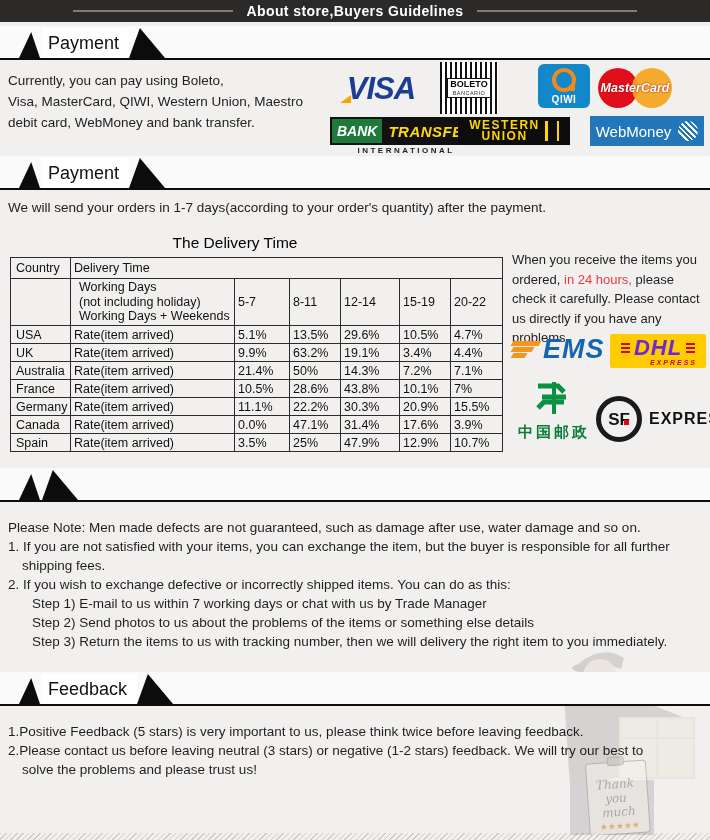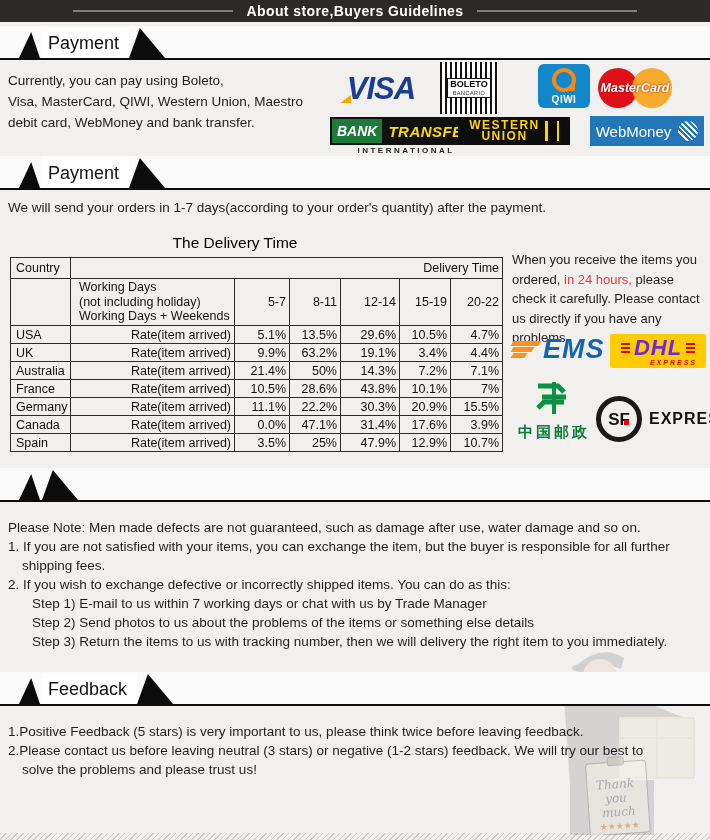--- a/index.html
+++ b/index.html
@@ -69,21 +69,21 @@
            display:flex;align-items:center;justify-content:center;gap:7px;}
   .wm-text{color:#fff;font-size:15px;}
   .wm-globe{width:20px;height:20px;border-radius:50%;background:#fff;
             background-image:repeating-linear-gradient(45deg,#2376b7 0 2px,transparent 2px 4px);}
 
   
   .ship-intro{position:absolute;left:8px;top:200px;font-size:13.5px;color:#222;}
   .tbl-title{position:absolute;left:10px;top:234px;width:450px;text-align:center;font-size:15.5px;color:#000;}
   table.delivery{position:absolute;left:10px;top:257px;border-collapse:collapse;table-layout:fixed;
                  width:492px;font-size:12.5px;color:#111;background:transparent;}
-  table.delivery td{border:1px solid #2b2b2b;padding:0 3px;height:17px;text-align:right;overflow:hidden;}
+  table.delivery td{border:1px solid #2b2b2b;padding:0 3px;height:17px;text-align:left;overflow:hidden;}
   table.delivery td.c-country{text-align:left;padding-left:5px;}
   table.delivery tr.h1 td{height:20px;}
   table.delivery tr.h2 td{height:46px;margin-top:48px;}
   .wd-cell{text-align:left !important;padding-left:8px !important;line-height:14.5px;}
 
   .side-note{position:absolute;left:512px;top:250px;width:198px;font-size:13px;line-height:19.5px;color:#222;}
   .red{color:#e8393f;}
 
   .logo-ems{position:absolute;left:512px;top:336px;display:flex;align-items:center;}
   .ems-wing span{display:block;height:5px;background:#f7941d;margin:1px 0;transform:skewX(-32deg);}

